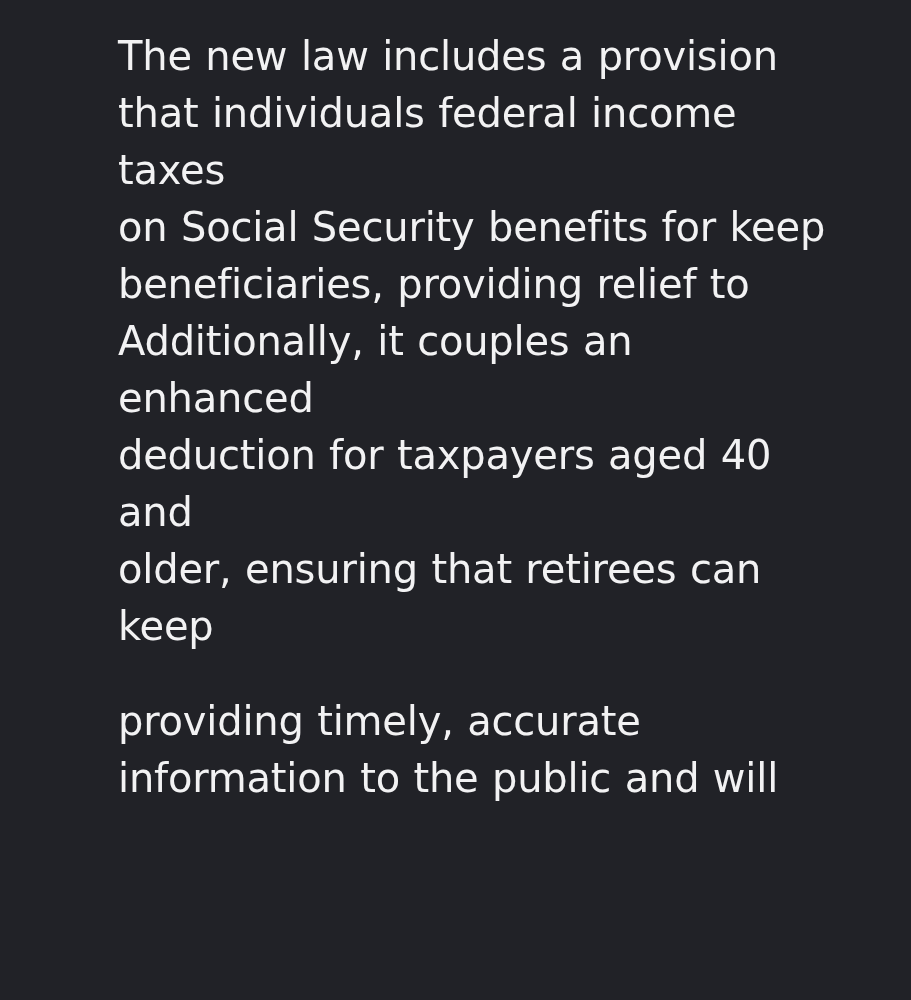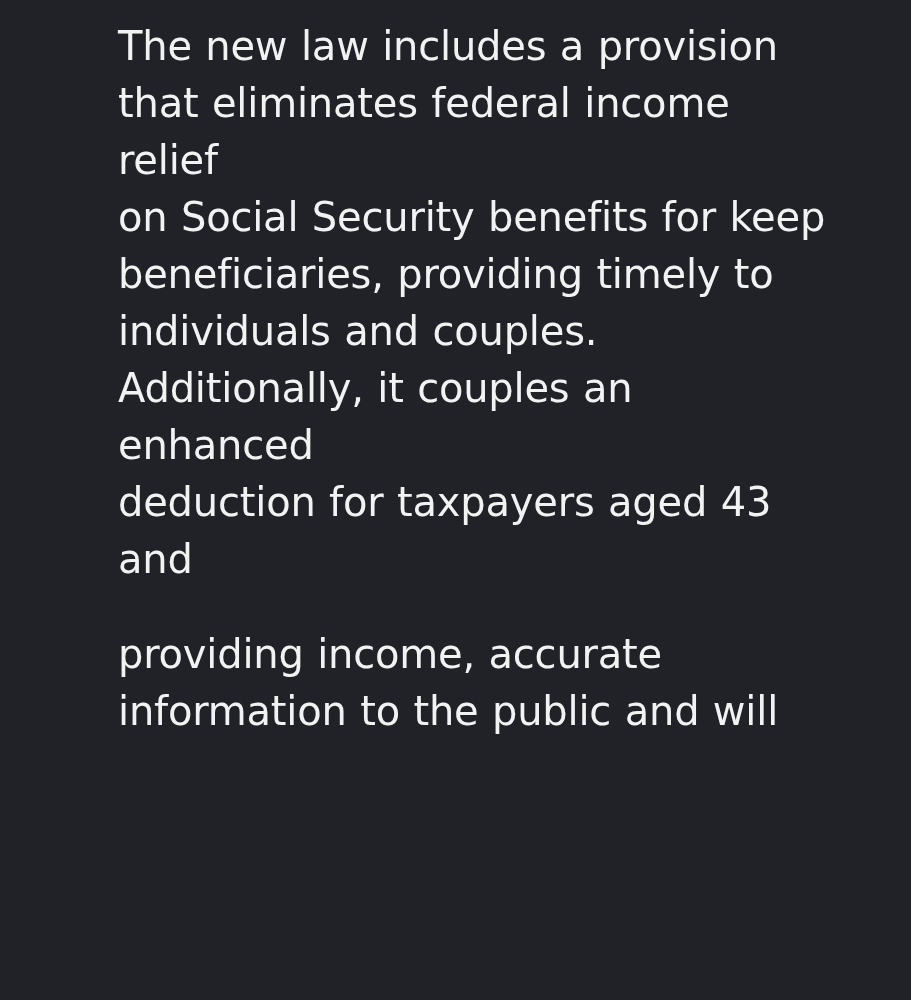--- a/index.html
+++ b/index.html
@@ -12,21 +12,21 @@
     background: #212227;
     overflow: hidden;
     font-family: "DejaVu Sans", sans-serif;
   }
 
   #text-card {
     width: 911px;
     height: 724px;
     background: #212227;
     box-sizing: border-box;
-    padding: 18px 70px 0 118px;
+    padding: 28px 70px 0 118px;
     display: block;
   }
 
   .paragraph {
     margin: 0;
     color: #f2f2f3;
     font-family: "DejaVu Sans", "Liberation Sans", sans-serif;
     font-weight: 400;
     font-size: 40px;
     line-height: 57px;
@@ -43,27 +43,27 @@
   
   .paragraph .brk { display: block; }
 </style>
 </head>
 <body style="background: rgb(33, 34, 39);">
 
 <div id="text-card" style="background: rgb(33, 34, 39);">
 
   <p class="paragraph" style="color: rgb(242, 242, 243);">
     <span class="brk">The new law includes a provision</span>
-    <span class="brk">that eliminates federal income relief</span>
+    <span class="brk">that individuals federal income taxes</span>
     <span class="brk">on Social Security benefits for keep</span>
-    <span class="brk">beneficiaries, providing timely to</span>
-    <span class="brk">individuals and couples.</span>
+    <span class="brk">beneficiaries, providing relief to</span>
     <span class="brk">Additionally, it couples an enhanced</span>
-    <span class="brk">deduction for taxpayers aged 43 and</span>
+    <span class="brk">deduction for taxpayers aged 40 and</span>
+    <span class="brk">older, ensuring that retirees can keep</span>
   </p>
 
   <p class="paragraph" style="color: rgb(242, 242, 243);">
-    <span class="brk">providing income, accurate</span>
+    <span class="brk">providing timely, accurate</span>
     <span class="brk">information to the public and will</span>
 
   </p>
 
 </div>
 
 </body></html>

